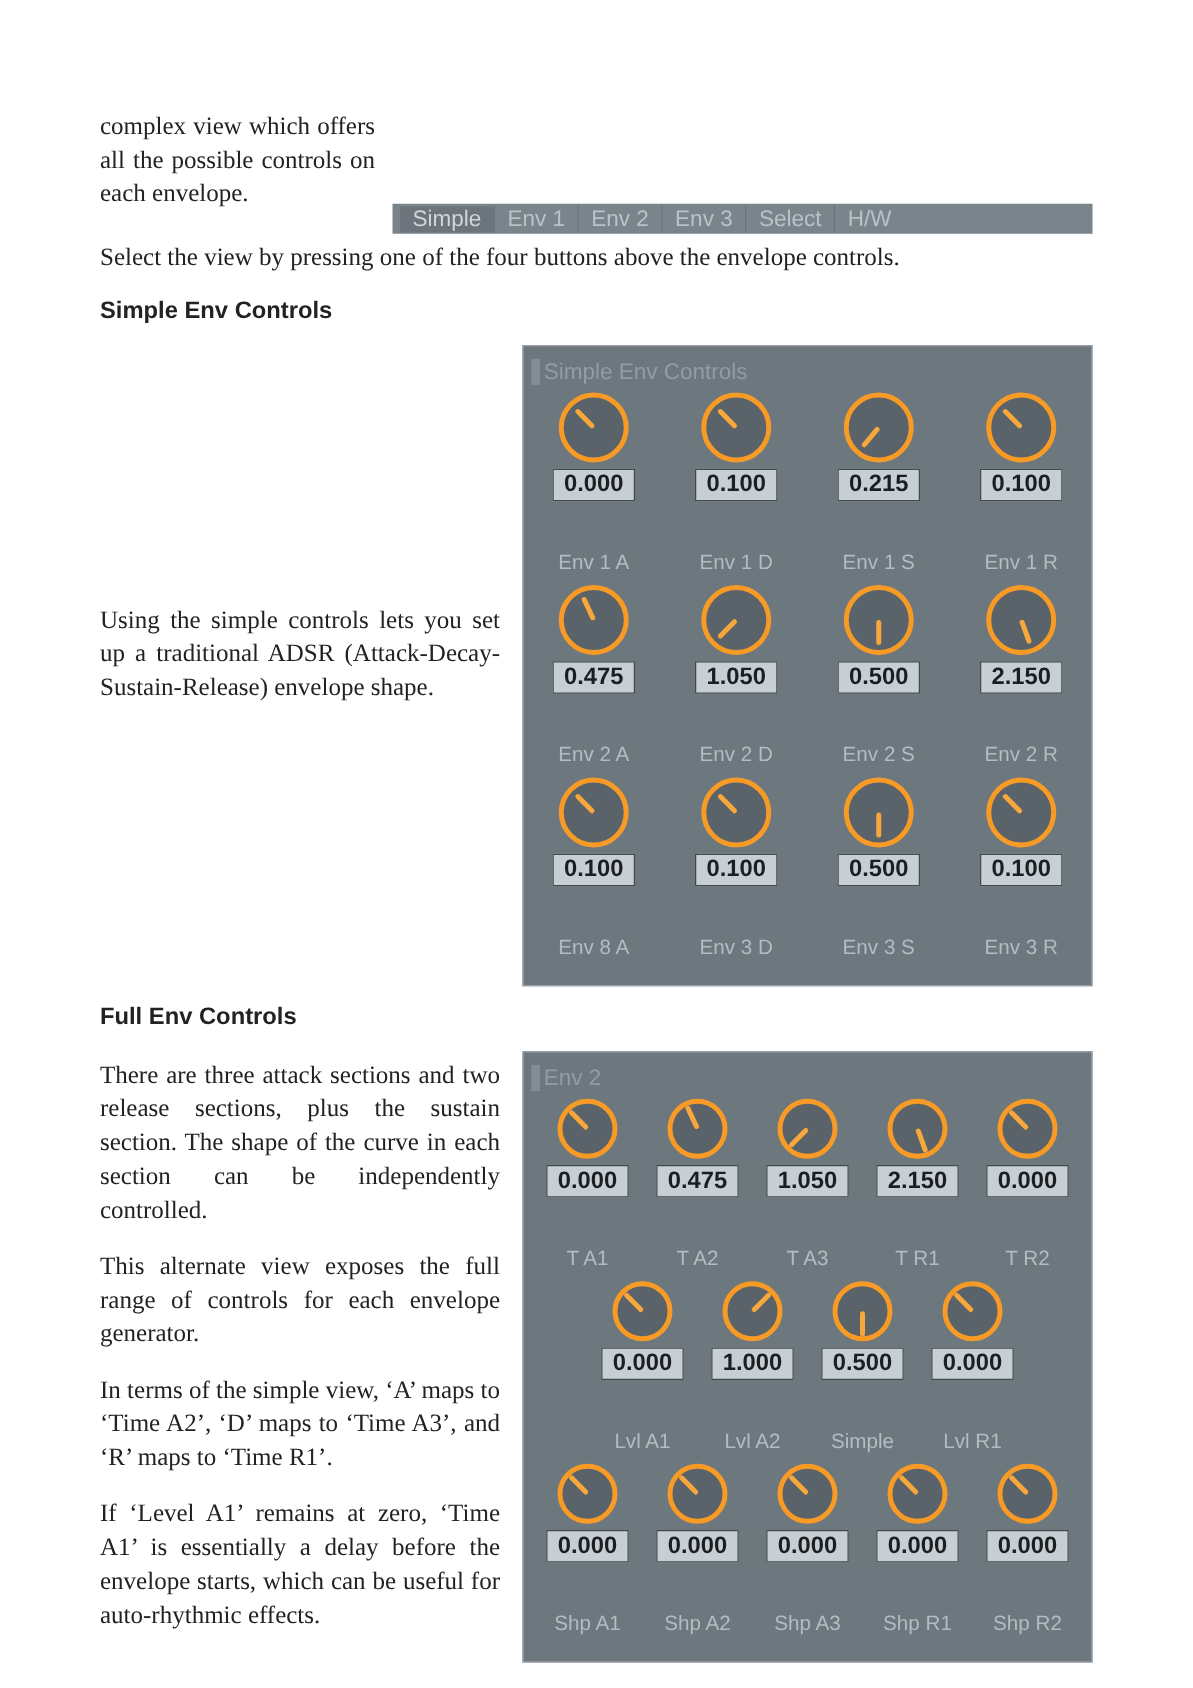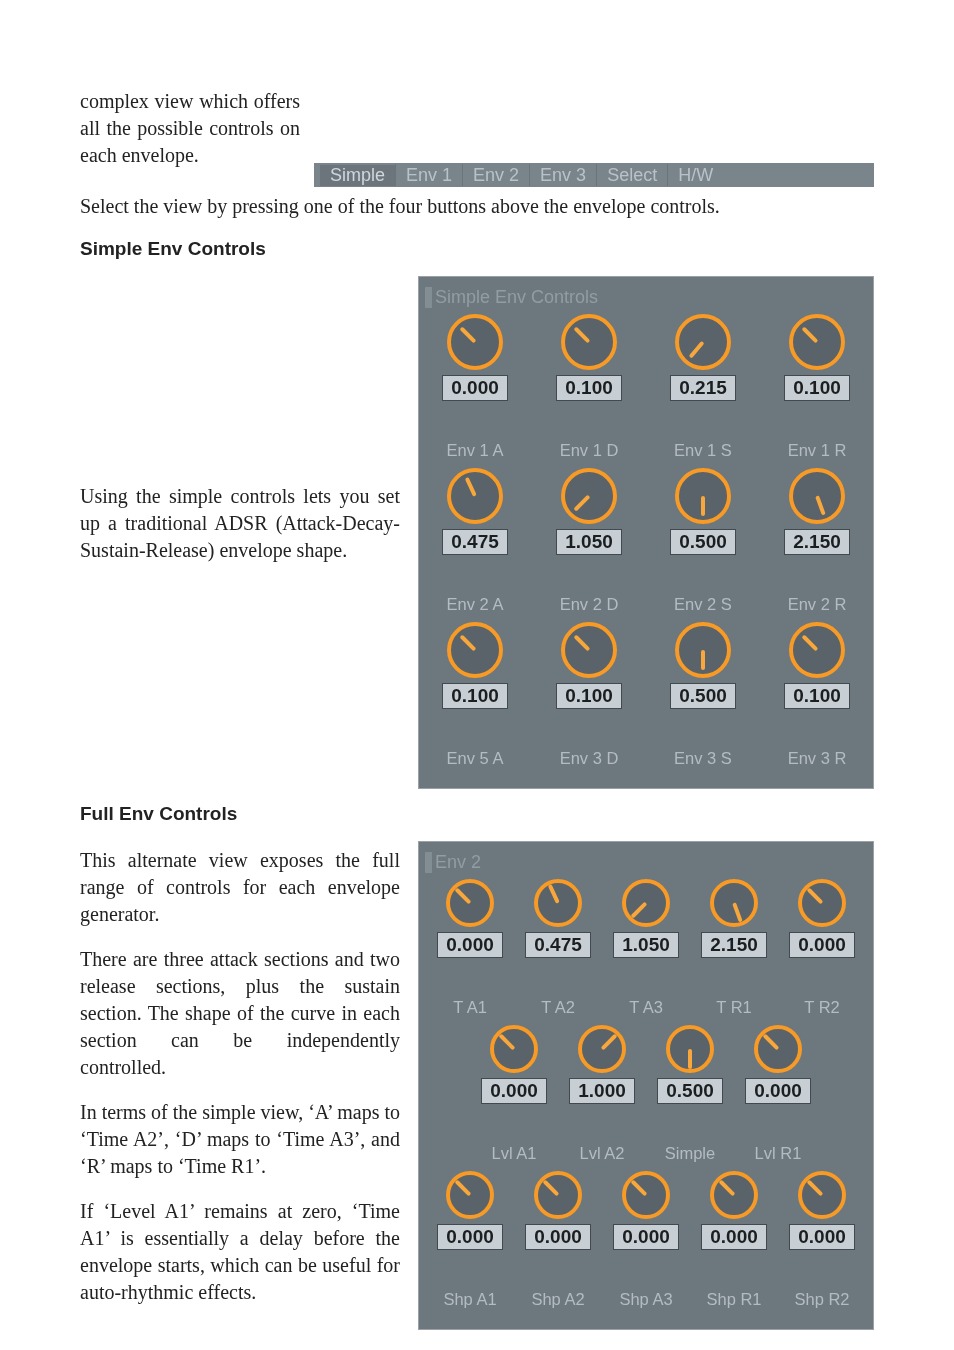--- a/index.html
+++ b/index.html
@@ -174,21 +174,21 @@
             <div class="valbox">2.150</div>
             <div class="klabel">Env 2 R</div>
           </div>
         </div>
         <div class="knob-row">
           <div class="knob">
             <div class="dial">
               <div class="tick" style="transform: translate(-50%, 0px) rotate(135deg);"></div>
             </div>
             <div class="valbox">0.100</div>
-            <div class="klabel">Env 5 A</div>
+            <div class="klabel">Env 8 A</div>
           </div>
           <div class="knob">
             <div class="dial">
               <div class="tick" style="transform: translate(-50%, 0px) rotate(135deg);"></div>
             </div>
             <div class="valbox">0.100</div>
             <div class="klabel">Env 3 D</div>
           </div>
           <div class="knob">
             <div class="dial">
@@ -206,22 +206,22 @@
           </div>
         </div>
       </div>
   </div>
 </div>
 
 <div class="sans-bold">Full Env Controls</div>
 
 <div class="two-col">
   <div class="left-col">
+    <p>There are three attack sections and two release sections, plus the sustain section. The shape of the curve in each section can be independently controlled.</p>
     <p>This alternate view exposes the full range of controls for each envelope generator.</p>
-    <p>There are three attack sections and two release sections, plus the sustain section. The shape of the curve in each section can be independently controlled.</p>
     <p>In terms of the simple view, ‘A’ maps to ‘Time A2’, ‘D’ maps to ‘Time A3’, and ‘R’ maps to ‘Time R1’.</p>
     <p>If ‘Level A1’ remains at zero, ‘Time A1’ is essentially a delay before the envelope starts, which can be useful for auto-rhythmic effects.</p>
   </div>
   <div class="panel">
     <div class="title">Env 2</div>
     <div class="full-knob-row" id="full-row1">
         <div class="knob sm">
           <div class="dial sm">
             <div class="tick" style="transform: translate(-50%, 0px) rotate(135deg);"></div>
           </div>

